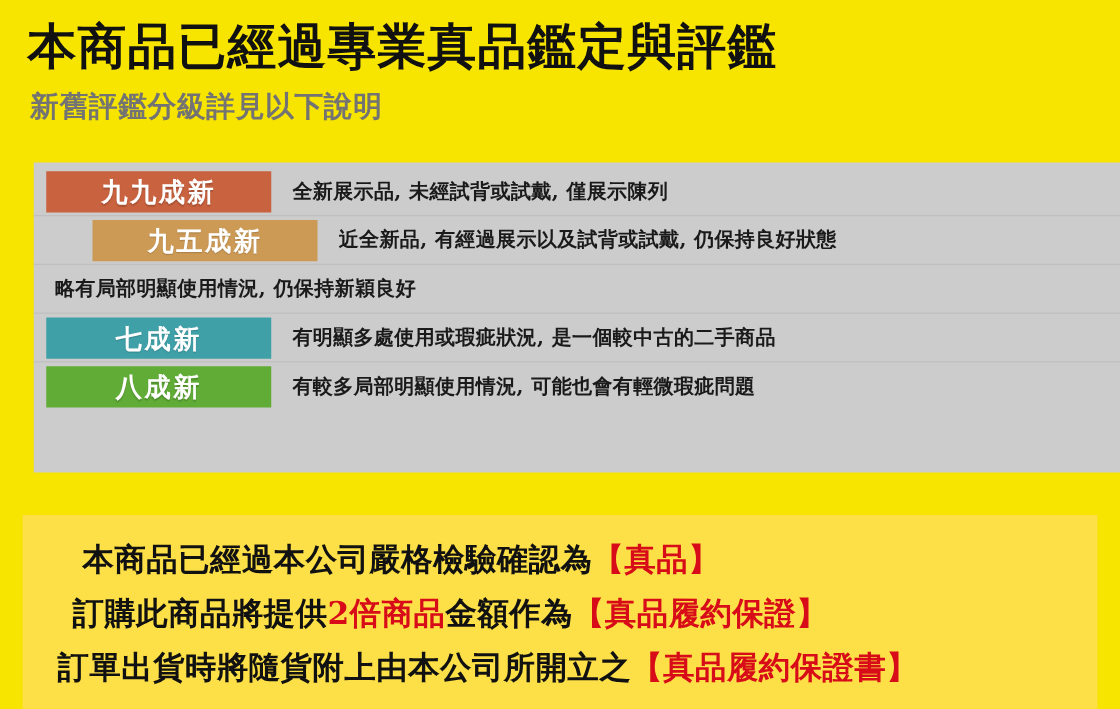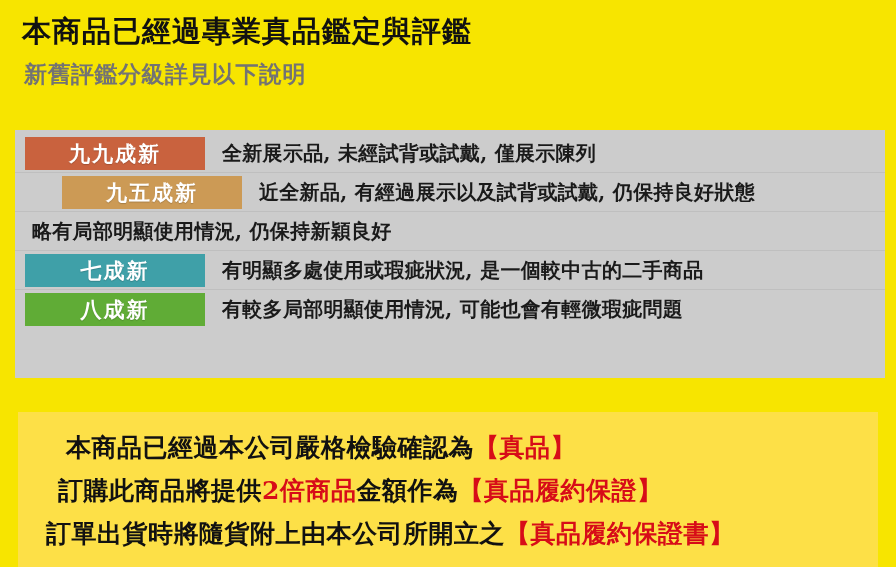--- a/index.html
+++ b/index.html
@@ -25,42 +25,42 @@
   }
 
   
   .header {
     position: absolute;
     left: 22px;
     top: 14px;
     width: 850px;
   }
   .header-title {
-    font-size: 29px;
+    font-size: 39px;
     font-weight: bold;
     color: #111111;
     letter-spacing: 1px;
     line-height: 1.18;
     white-space: nowrap;
     margin: 0;
   }
   .header-subtitle {
     font-size: 23px;
     font-weight: bold;
     color: #737373;
     letter-spacing: 0.5px;
     line-height: 1.2;
     white-space: nowrap;
     margin: 12px 0 0 2px;
   }
 
   
   .grade-panel {
     position: absolute;
-    left: 15px;
+    left: 27px;
     top: 130px;
     width: 870px;
     height: 248px;
     background: #CCCCCC;
     box-sizing: border-box;
     padding: 4px 0 0 0;
   }
   .grade-row {
     position: relative;
     display: flex;
@@ -82,21 +82,21 @@
     font-size: 21px;
     font-weight: bold;
     letter-spacing: 2px;
     box-sizing: border-box;
     flex: 0 0 auto;
     text-shadow: 0 1px 1px rgba(0,0,0,0.18);
   }
   .grade-desc {
     flex: 1 1 auto;
     margin-left: 17px;
-    font-size: 20px;
+    font-size: 16px;
     font-weight: bold;
     color: #1A1A1A;
     letter-spacing: 0.3px;
     white-space: nowrap;
     overflow: hidden;
   }
 
   
   .guarantee-box {
     position: absolute;

